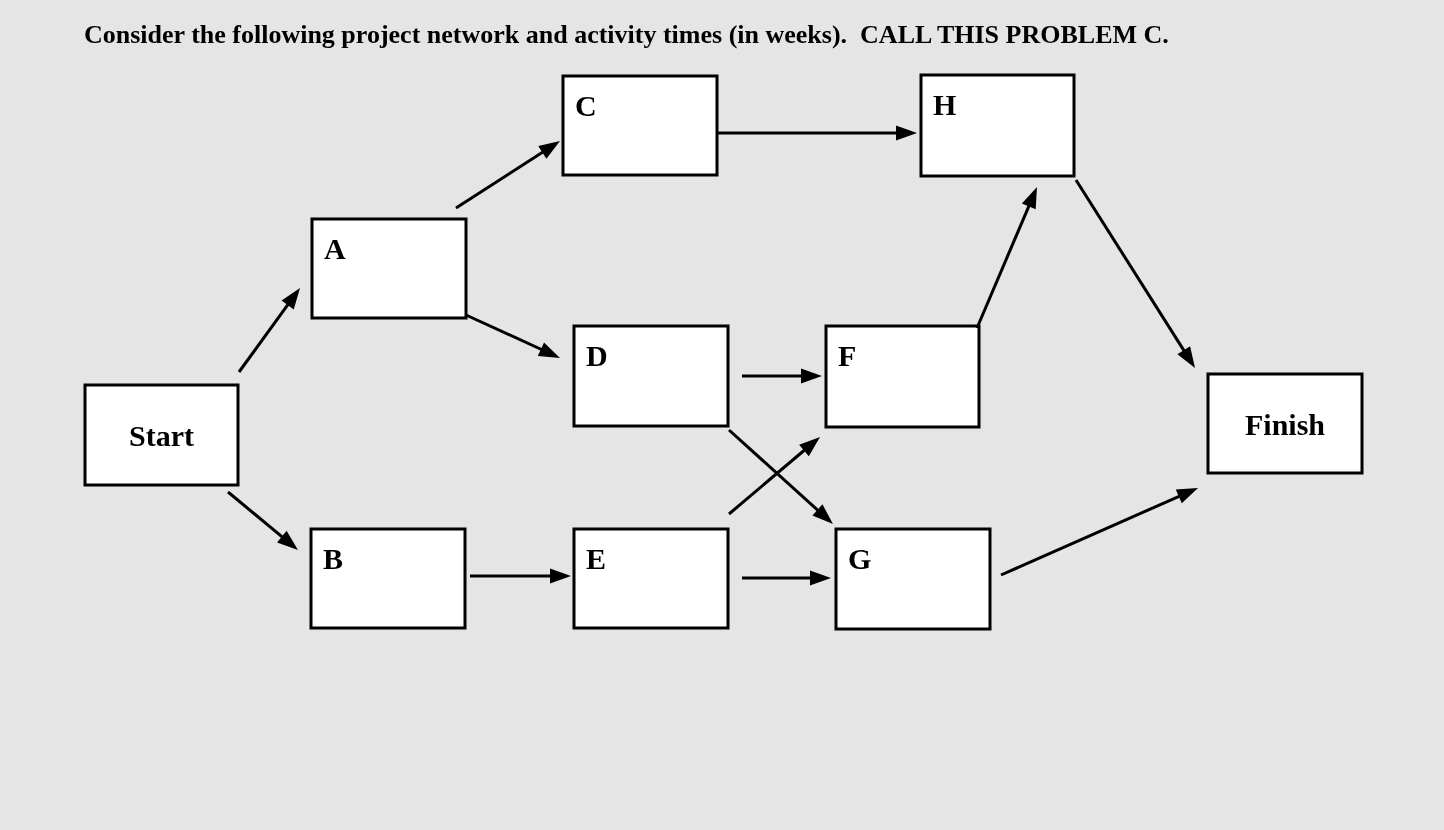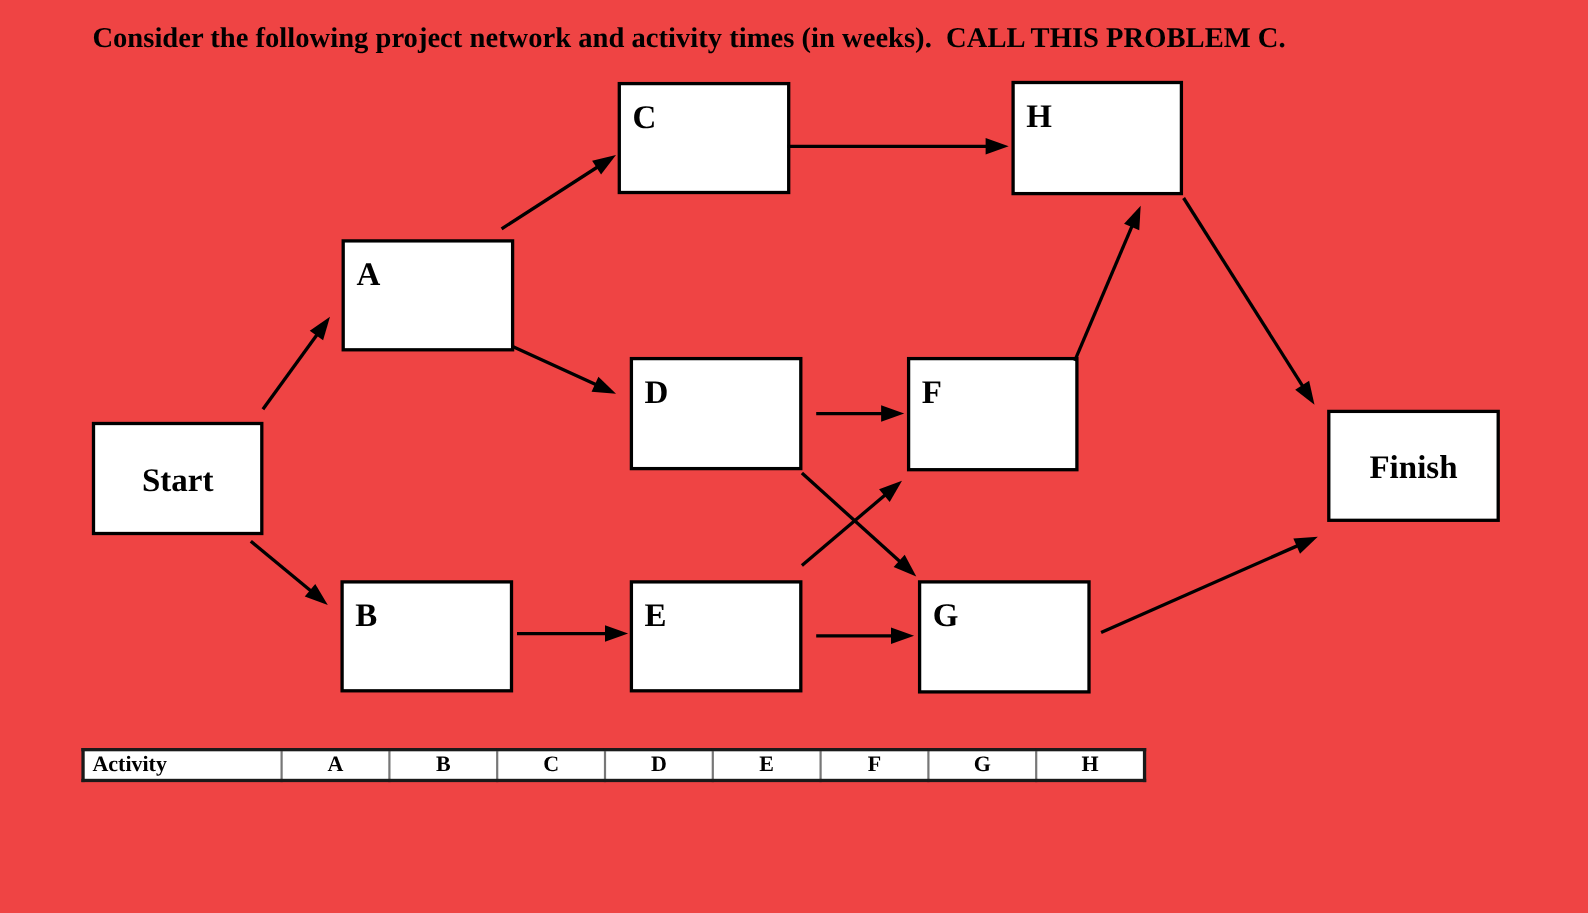--- a/index.html
+++ b/index.html
@@ -4,21 +4,21 @@
 <style>
   html, body {
     margin: 0;
     padding: 0;
     background: #ffffff;
   }
   .page {
     position: relative;
     width: 1444px;
     height: 830px;
-    background: #ef4444;
+    background: #e5e5e5;
     overflow: hidden;
     font-family: "Liberation Serif", serif;
   }
   .problem-title {
     position: absolute;
     left: 84px;
     top: 20px;
     font-size: 26px;
     font-weight: bold;
     color: #000000;
@@ -178,27 +178,16 @@
         <polygon points="1195,368 1177.4312388729702,354.26724235772843 1190.105556186407,346.2446691646489" class="edge-head"></polygon>
       </g>
       <g>
         <line x1="1001" y1="575" x2="1187.0228028524225" y2="492.8477977250723" class="edge-line"></line>
         <polygon points="1198,488 1181.8197785699097,503.34439423611246 1175.760031413569,489.6228978016406" class="edge-head"></polygon>
       </g>
     </svg>
 
   <table class="times-table">
     <tbody>
-        <tr>
-      <td class="row-label">Activity</td>
-      <td class="letter-cell">A</td>
-      <td class="letter-cell">B</td>
-      <td class="letter-cell">C</td>
-      <td class="letter-cell">D</td>
-      <td class="letter-cell">E</td>
-      <td class="letter-cell">F</td>
-      <td class="letter-cell">G</td>
-      <td class="letter-cell">H</td>
-    </tr>
   </tbody>
     </table>
 
 </div>
 
 </body></html>

